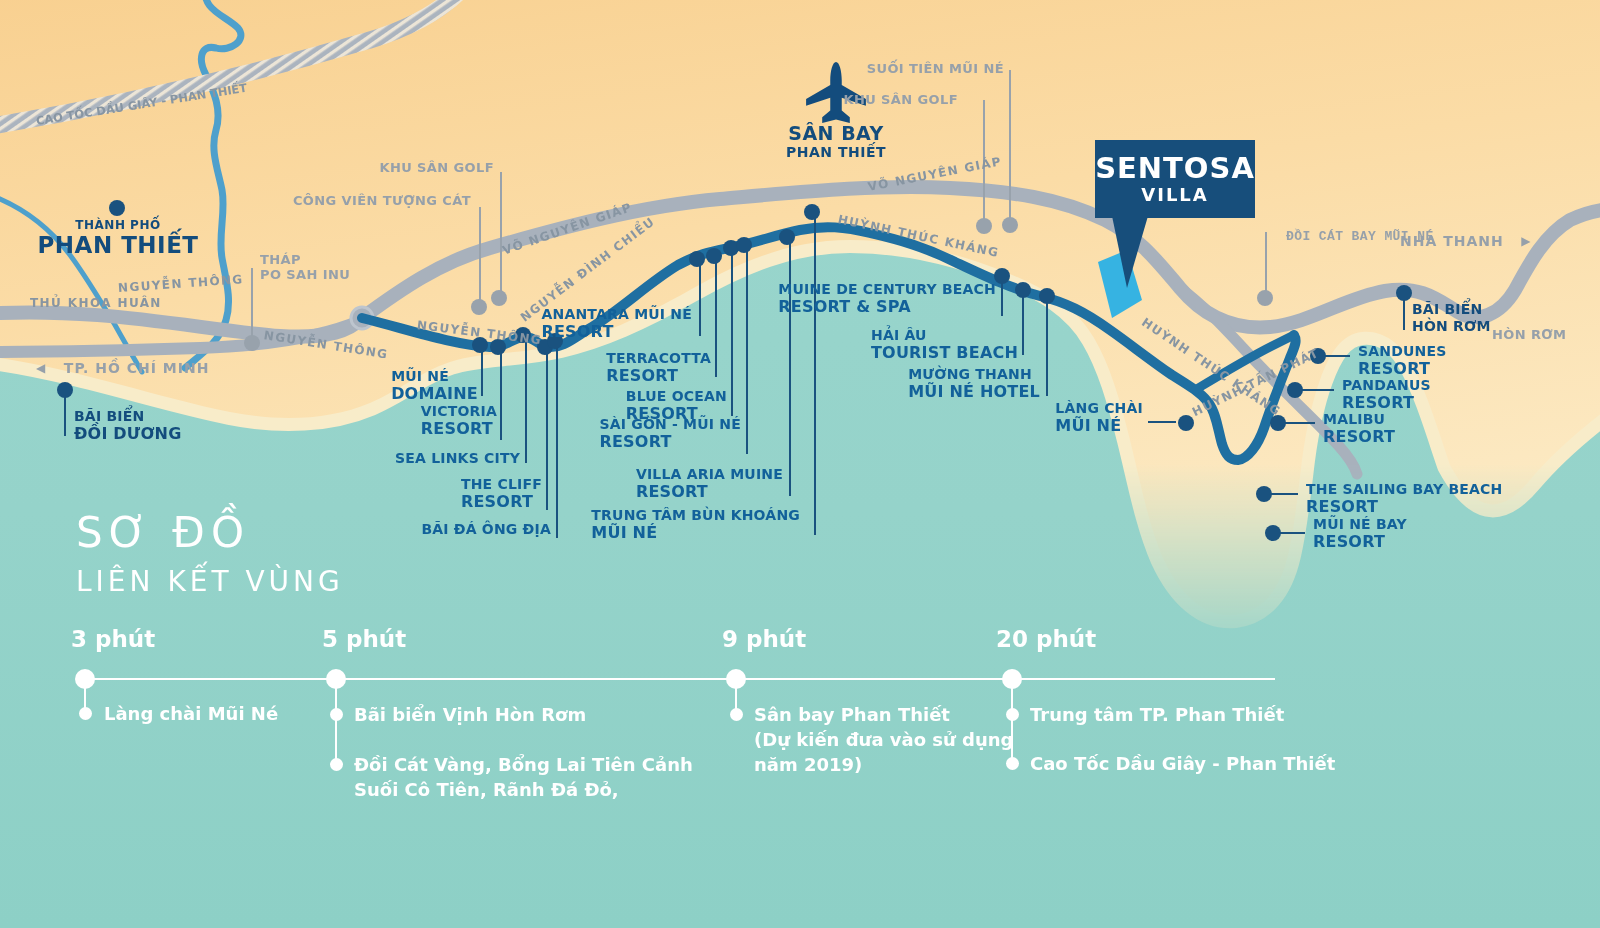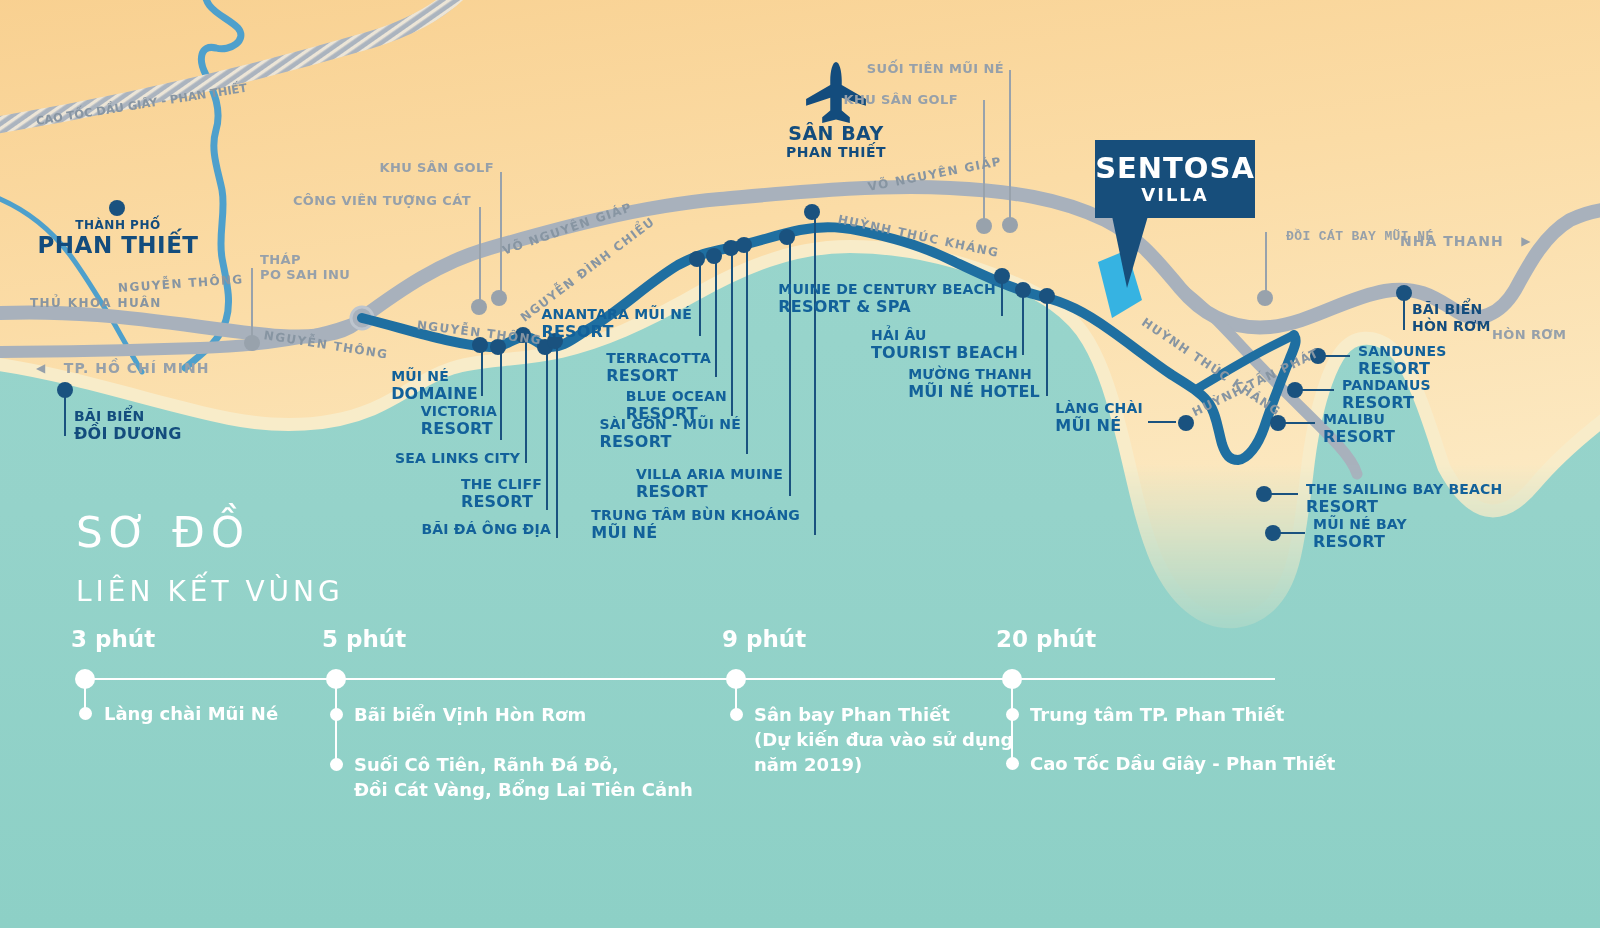--- a/index.html
+++ b/index.html
@@ -28,21 +28,21 @@
     background:#174e7b;color:#fff;text-align:center;font-weight:bold;
     display:flex;flex-direction:column;justify-content:center;line-height:1.1;
   }
   #sentosa-box .s1{font-size:29px;letter-spacing:1px;}
   #sentosa-box .s2{font-size:18px;letter-spacing:2px;}
   .dir{position:absolute;color:#96a0aa;font-weight:bold;font-size:14px;letter-spacing:1px;white-space:nowrap;}
   .dir .arr{font-size:12px;position:relative;top:-1px;}
   
   #legend-title{position:absolute;left:76px;top:508px;color:#fff;}
   #legend-title .big{font-size:42px;letter-spacing:6px;font-weight:400;}
-  #legend-title .small{font-size:28px;letter-spacing:4px;font-weight:400;margin-top:18px;}
+  #legend-title .small{font-size:28px;letter-spacing:4px;font-weight:400;margin-top:8px;}
   .tl-line{position:absolute;background:#fff;}
   .tl-node{position:absolute;width:20px;height:20px;border-radius:50%;background:#fff;}
   .tl-dot{position:absolute;width:13px;height:13px;border-radius:50%;background:#fff;}
   .tl-time{position:absolute;color:#fff;font-weight:bold;font-size:23px;white-space:nowrap;}
   .tl-item{position:absolute;color:#fff;font-weight:bold;font-size:18px;line-height:25px;white-space:nowrap;}
 </style>
 </head>
 <body>
 
 <div id="stage">
@@ -392,22 +392,22 @@
 
   <div class="tl-time" style="left:322px;top:626px;text-align:center;">5 phút</div>
   <div class="tl-node" style="left:326px;top:669px;"></div>
   <div class="tl-line" style="left:335px;top:679px;width:2px;height:85px;"></div>
   <div class="tl-dot" style="left:330px;top:708px;"></div>
   <div class="tl-item" style="left:354px;top:702px;">
     <div>Bãi biển Vịnh Hòn Rơm</div>
   </div>
   <div class="tl-dot" style="left:330px;top:758px;"></div>
   <div class="tl-item" style="left:354px;top:752px;">
+    <div>Đồi Cát Vàng, Bổng Lai Tiên Cảnh</div>
     <div>Suối Cô Tiên, Rãnh Đá Đỏ,</div>
-    <div>Đồi Cát Vàng, Bổng Lai Tiên Cảnh</div>
   </div>
 
   <div class="tl-time" style="left:722px;top:626px;">9 phút</div>
   <div class="tl-node" style="left:726px;top:669px;"></div>
   <div class="tl-line" style="left:735px;top:679px;width:2px;height:35px;"></div>
   <div class="tl-dot" style="left:730px;top:708px;"></div>
   <div class="tl-item" style="left:754px;top:702px;">
     <div>Sân bay Phan Thiết</div>
     <div>(Dự kiến đưa vào sử dụng</div>
     <div>năm 2019)</div>

